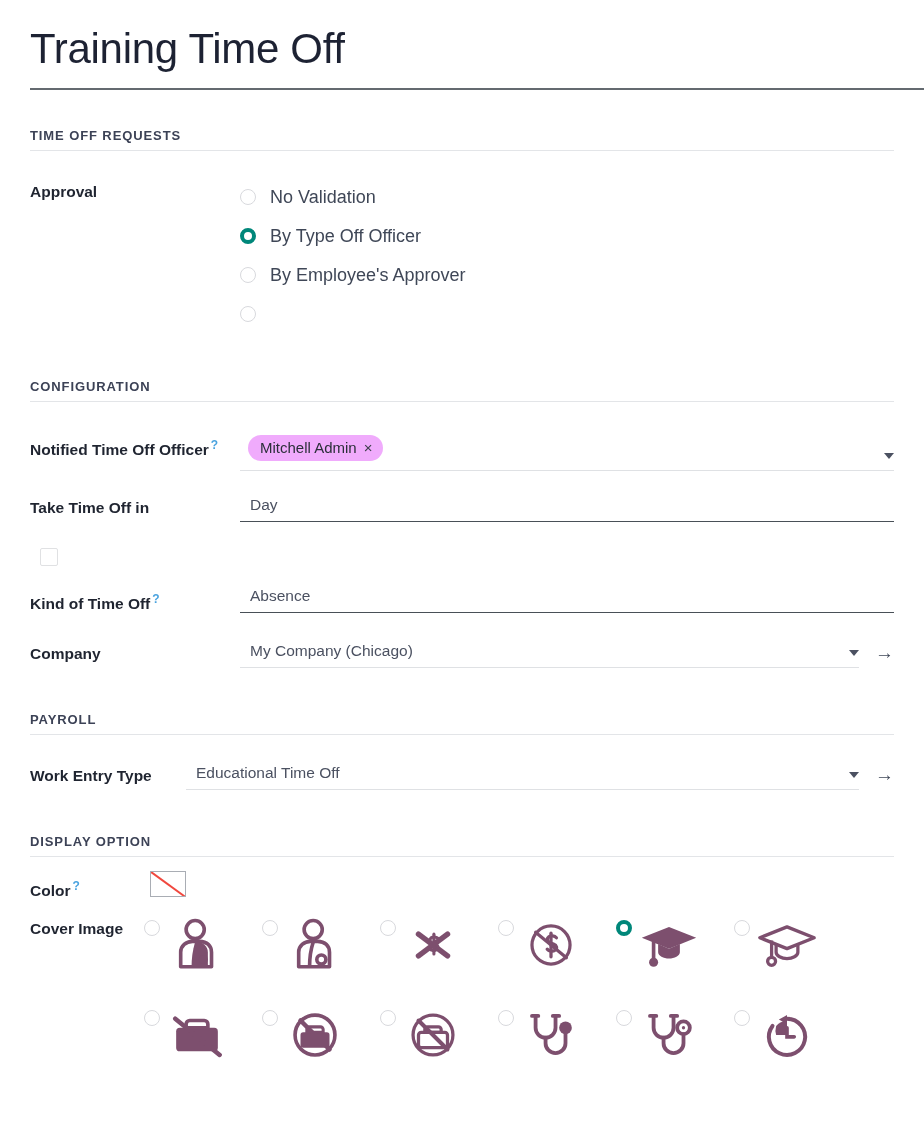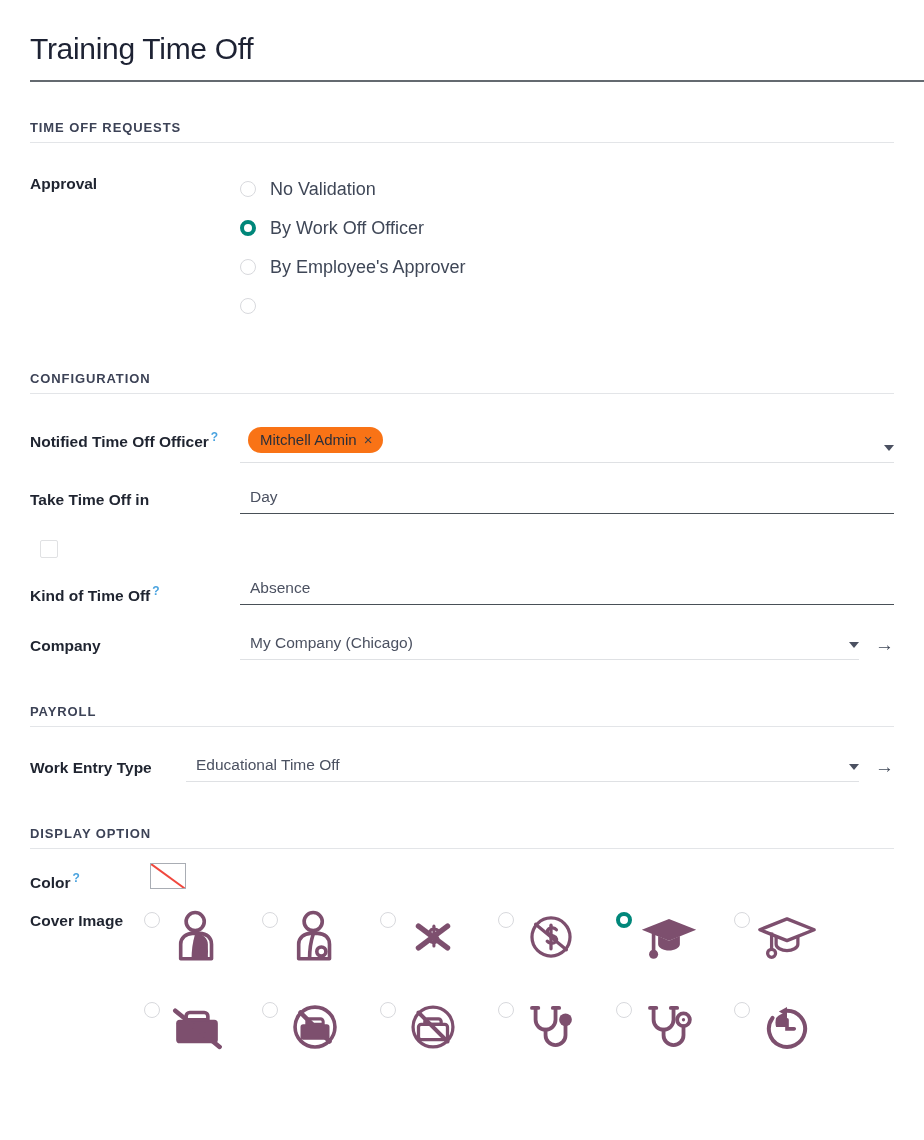--- a/index.html
+++ b/index.html
@@ -21,26 +21,26 @@
     overflow: hidden;
     padding: 0 30px;
   }
 
   
   .title-wrap {
     padding-top: 26px;
     margin: 0 0 0 0;
   }
   .record-title {
-    font-size: 30px;
+    font-size: 42px;
     line-height: 46px;
     font-weight: 400;
     color: #1d2233;
     letter-spacing: -0.3px;
-    padding-bottom: 8px;
+    padding-bottom: 16px;
   }
   .title-rule {
     height: 2px;
     background: #495057;
     margin-left: 0px;
     margin-right: -30px;
     opacity: .85;
   }
 
   
@@ -143,21 +143,21 @@
     line-height: 1;
     margin: 0 0 6px 16px;
     flex: none;
     cursor: pointer;
   }
 
   
   .tag {
     display: inline-flex;
     align-items: flex-end;
-    background: #f97316;
+    background: #f0abfc;
     color: #2b2f3a;
     border-radius: 14px;
     padding: 4px 11px 5px 12px;
     font-size: 15px;
     margin: 2px 0 3px 8px;
   }
   .tag .x {
     margin-left: 7px;
     font-size: 15px;
     color: #3b3f4a;
@@ -236,21 +236,21 @@
     <div class="lbl">Approval</div>
     <div class="ctl radio-group">
 
       <div class="radio-line">
         <span class="radio"></span>
         <span class="radio-lbl">No Validation</span>
       </div>
 
       <div class="radio-line">
         <span class="radio on"></span>
-        <span class="radio-lbl">By Work Off Officer</span>
+        <span class="radio-lbl">By Type Off Officer</span>
       </div>
 
       <div class="radio-line">
         <span class="radio"></span>
         <span class="radio-lbl">By Employee's Approver</span>
       </div>
 
       <div class="radio-line">
         <span class="radio"></span>
       </div>

